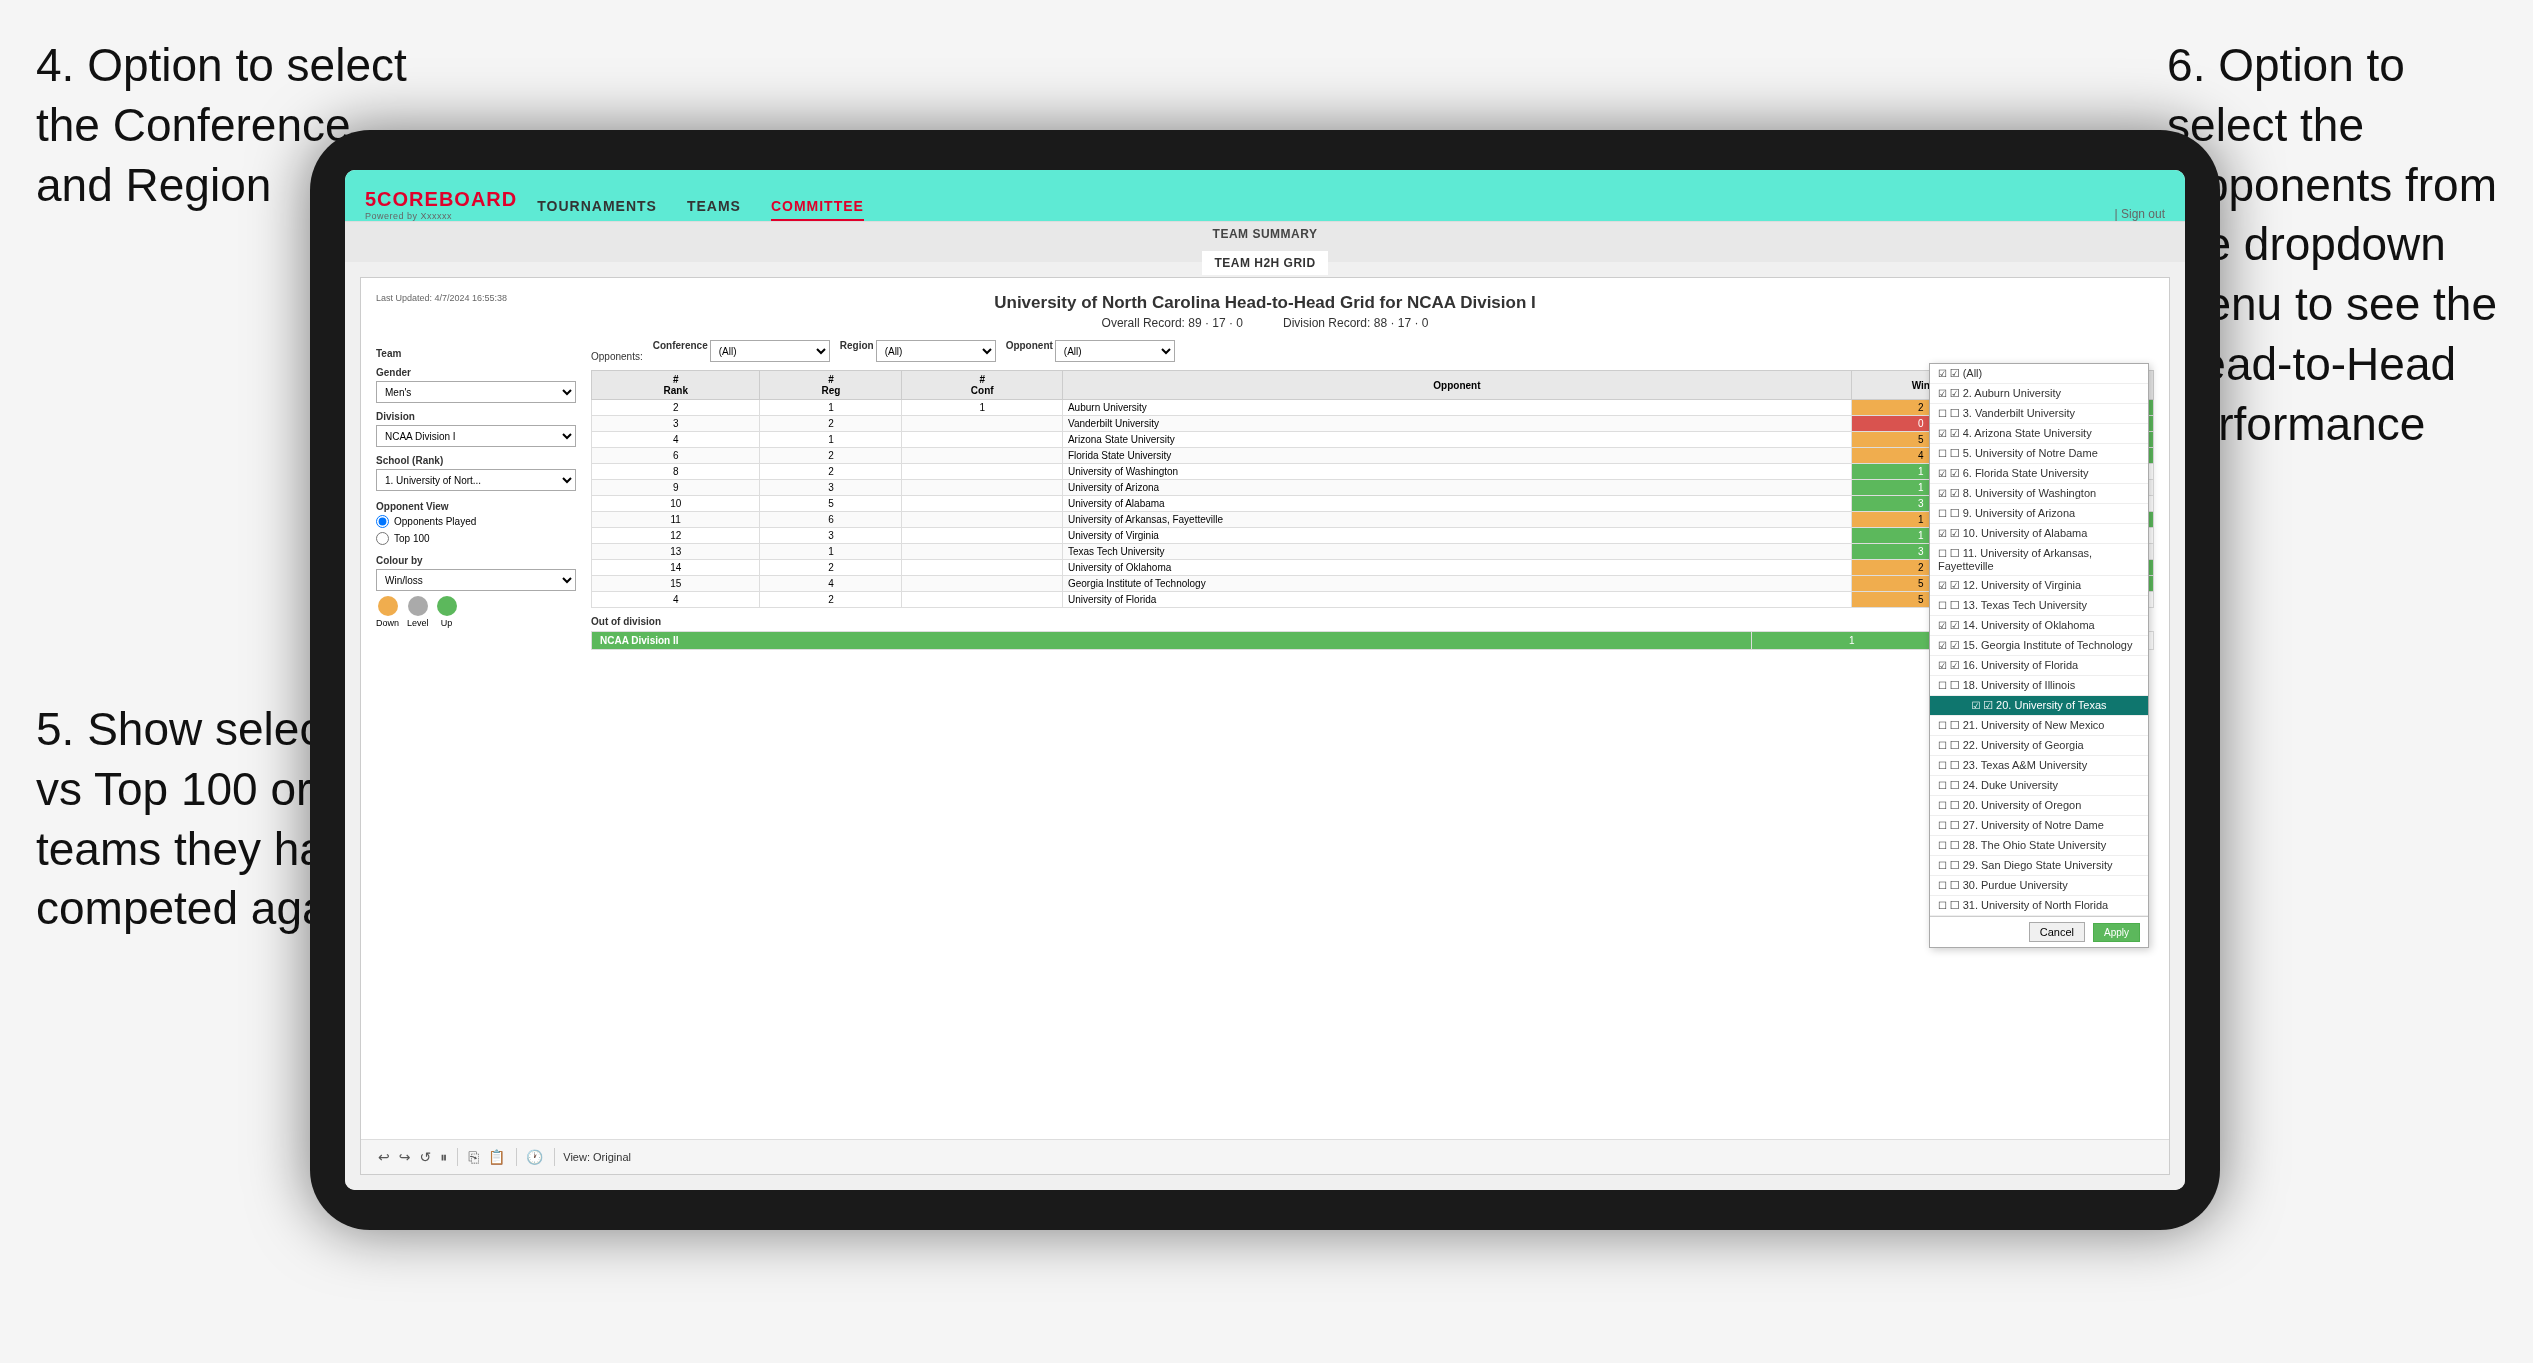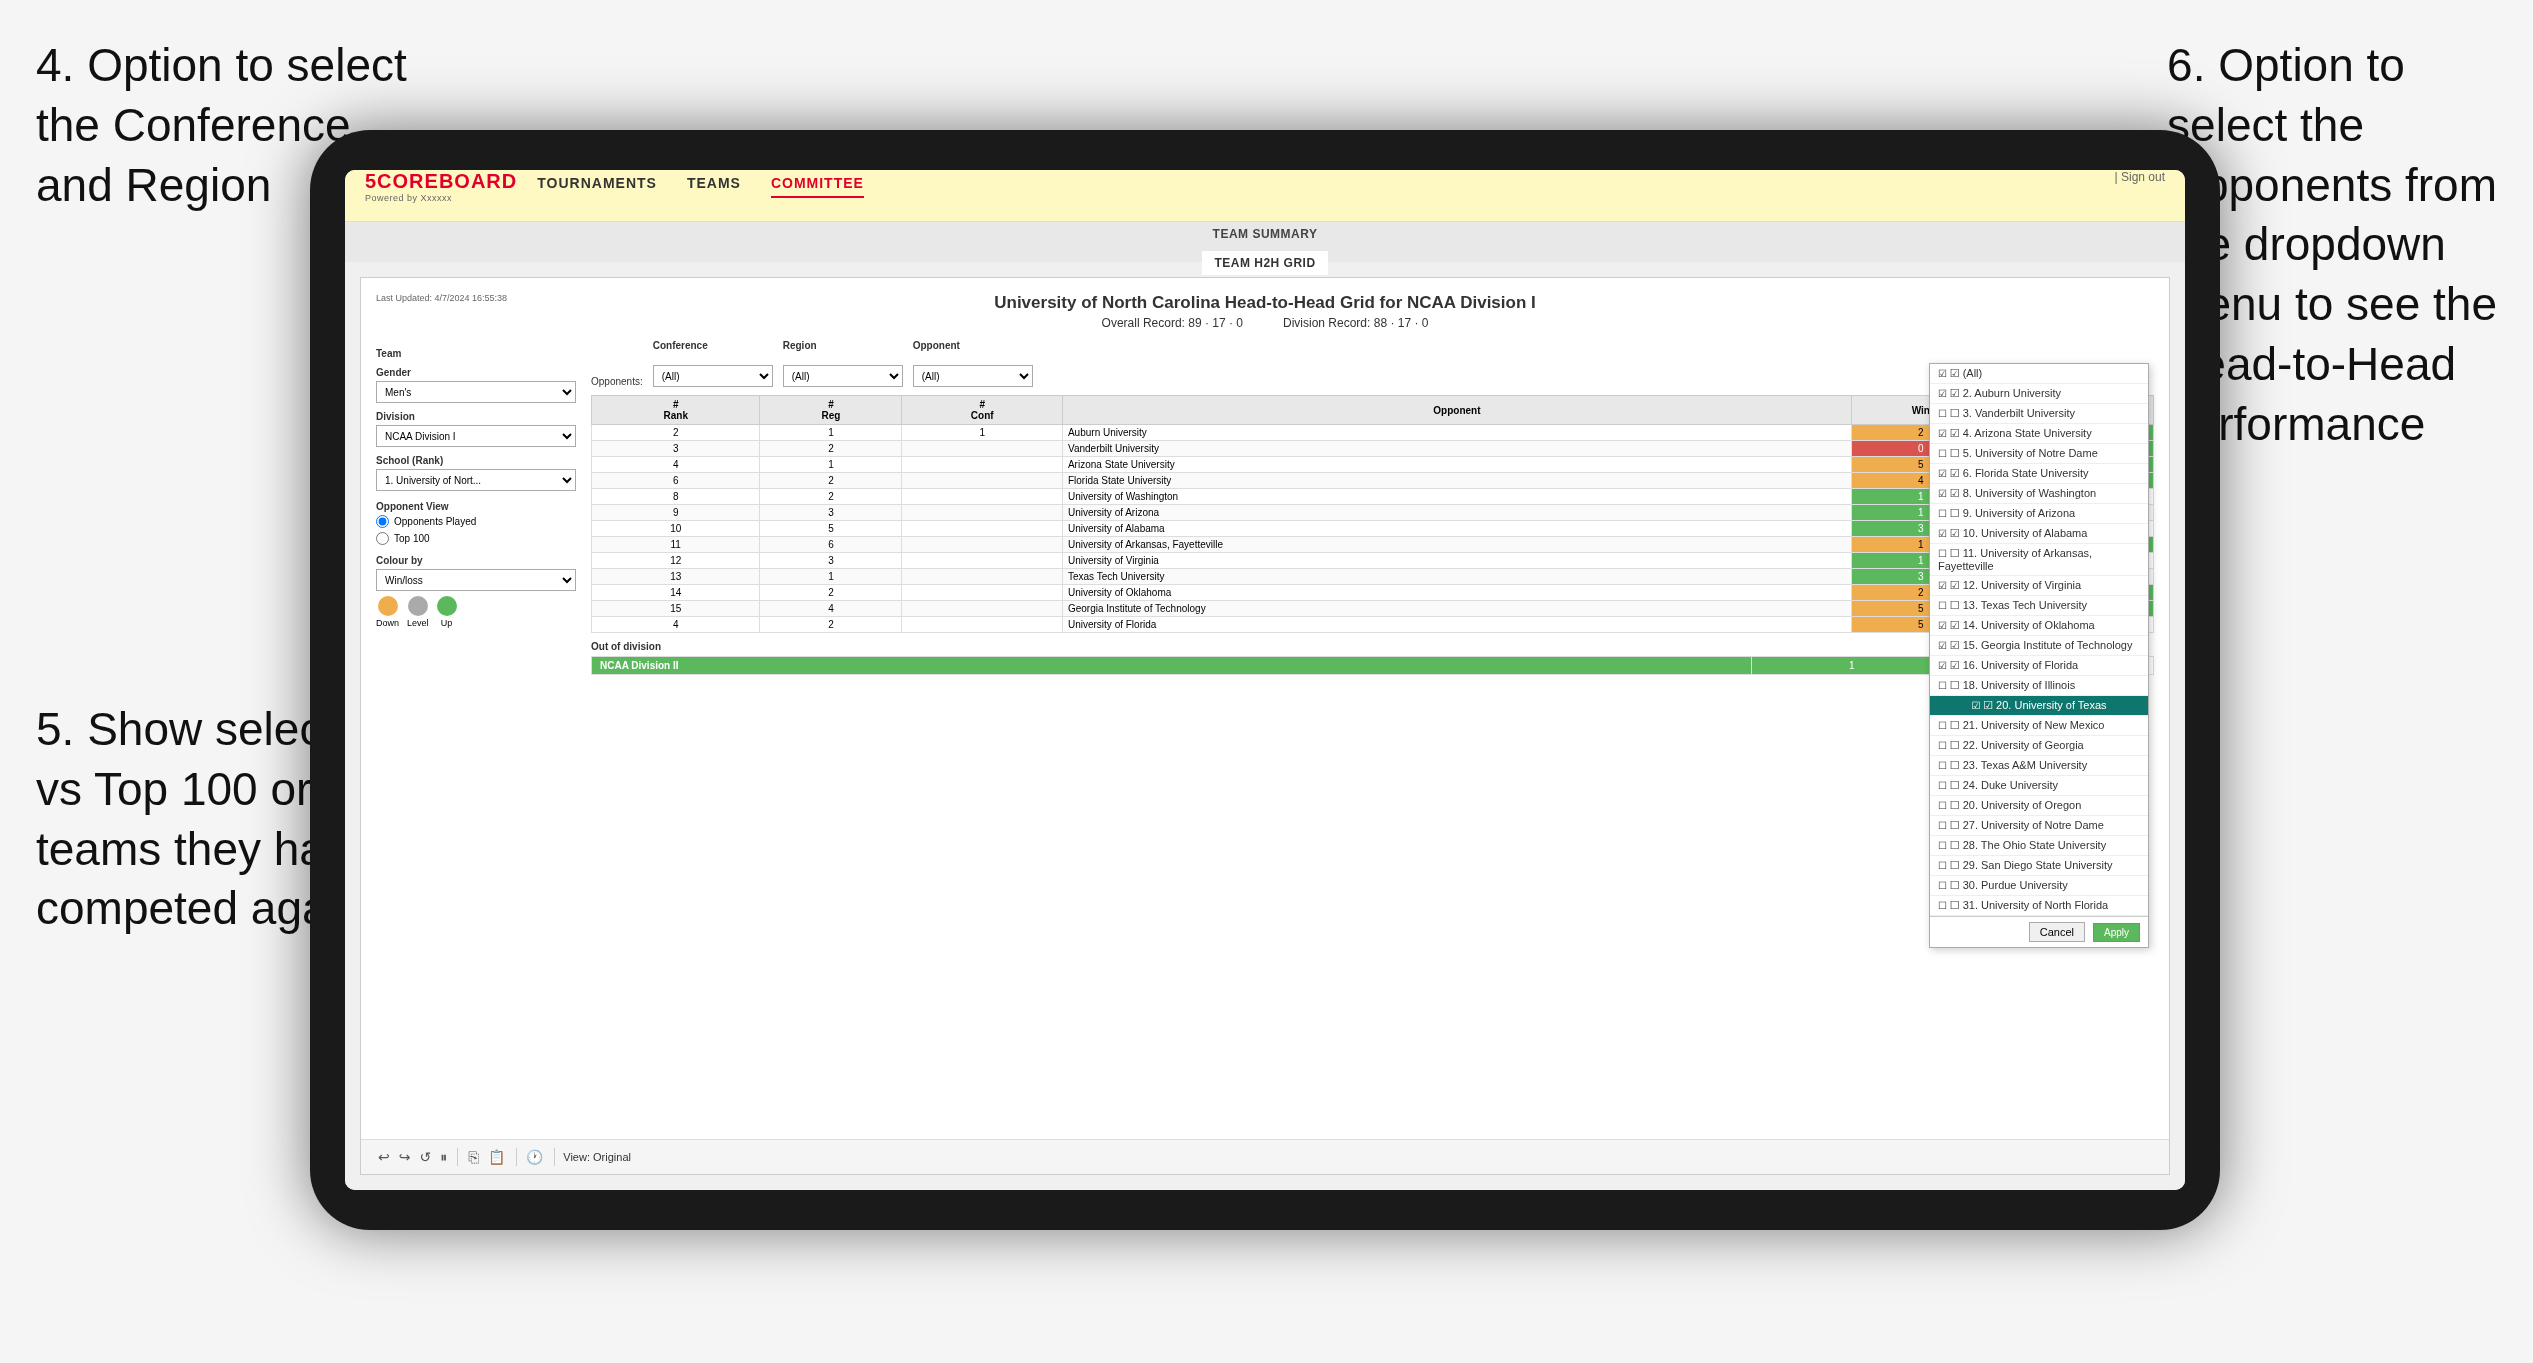--- a/index.html
+++ b/index.html
@@ -40,24 +40,24 @@
       width: 1840px;
       height: 1020px;
       background: #fff;
       border-radius: 10px;
       overflow: hidden;
       position: relative;
     }
 
     
     .nav-bar {
-      background: #fef9c3;
+      background: #5eead4;
       border-bottom: 1px solid #ddd;
       display: flex;
-      align-items: flex-start;
+      align-items: flex-end;
       padding: 0 20px;
       height: 52px;
     }
 
     .logo-sub {
       font-size: 9px;
       color: #666;
       display: block;
       font-weight: 400;
       letter-spacing: 0.5px;
@@ -233,22 +233,21 @@
     .filter-row {
       display: flex;
       gap: 10px;
       margin-bottom: 8px;
       align-items: flex-end;
       font-size: 10px;
     }
 
     .filter-group {
       display: flex;
-      flex-direction: column;
-      gap: 14px;
+      gap: 2px;
       justify-content: space-between;
     }
 
     .filter-group label {
       font-size: 10px;
       font-weight: 600;
       color: #333;
     }
 
     .filter-group select {

